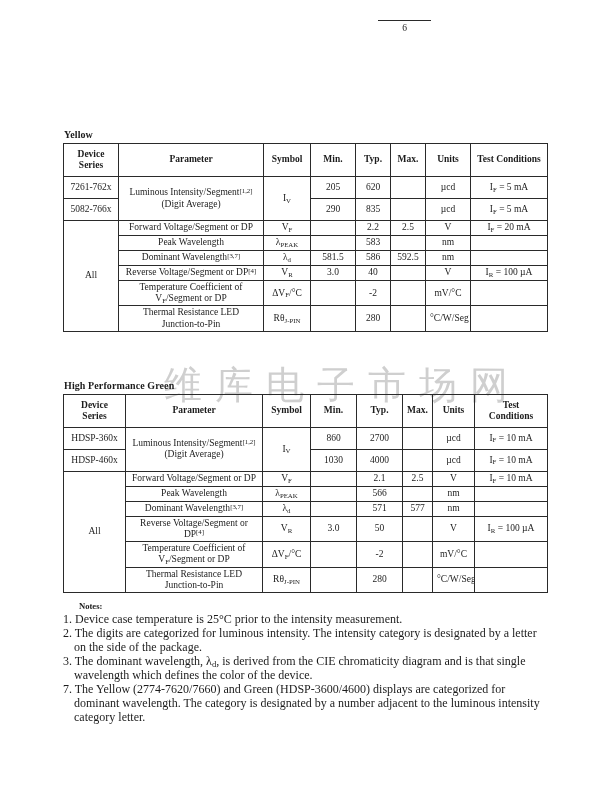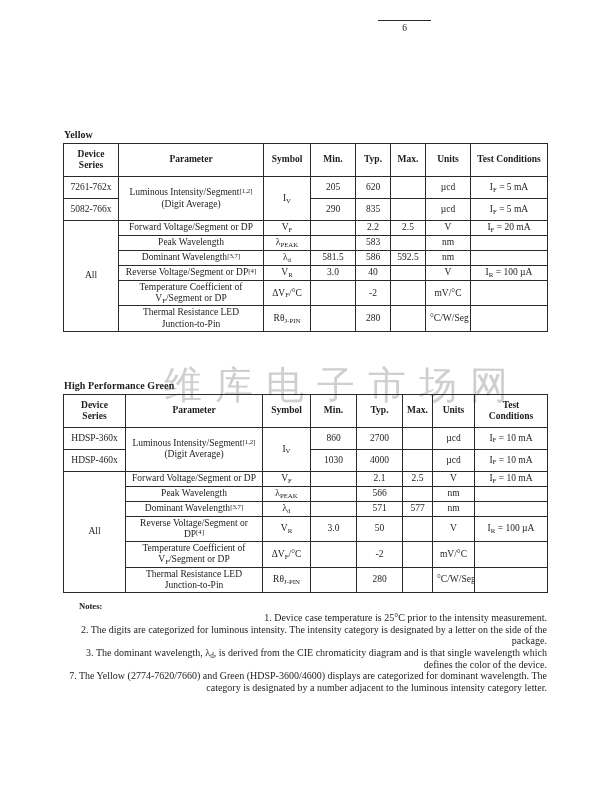--- a/index.html
+++ b/index.html
@@ -40,21 +40,21 @@
   table.spec thead tr{height:33px;}
   table.spec tbody tr{height:15px;}
   table.spec tbody tr:nth-child(-n+2){height:22px;}
   td.c-left{text-align:left;padding-left:5px;}
   td.va-top{vertical-align:top;padding-top:2px;}
   sup{font-size:.72em;line-height:0;vertical-align:baseline;position:relative;top:-.38em;}
   sub{font-size:.72em;line-height:0;vertical-align:baseline;position:relative;top:.26em;}
   
   .notes{margin-top:8px;width:484px;}
   .notes-title{font-size:8.6px;font-weight:bold;margin-bottom:1px;padding-left:16px;}
-  .note{font-size:10px;line-height:1.17;padding-left:11px;text-indent:-11px;text-align:right;}
+  .note{font-size:12px;line-height:1.17;padding-left:11px;text-indent:-11px;}
 </style>
 </head>
 <body>
 
 <div class="page">
 
   <div class="pagehead">
     <div class="pagehead-rule"></div>
     <div class="pagehead-num">6</div>
   </div>

